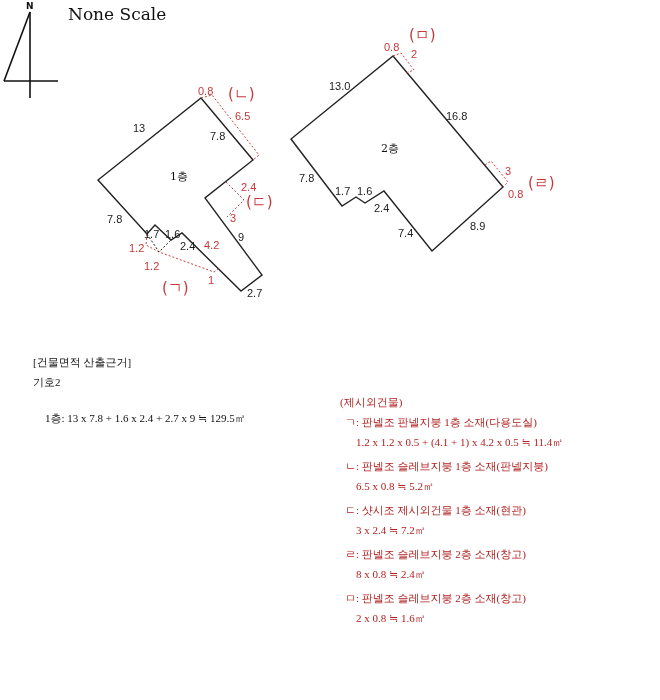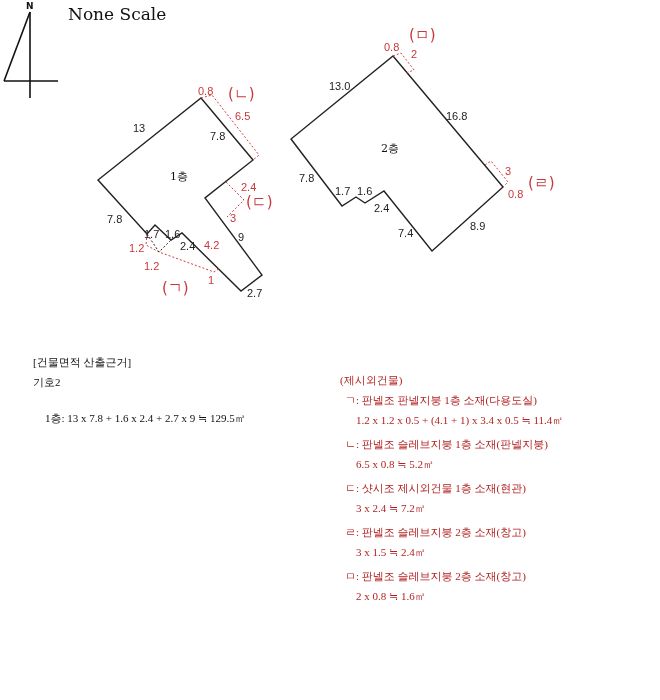--- a/index.html
+++ b/index.html
@@ -12,21 +12,21 @@
     .flr { font-family: "DejaVu Serif", serif; font-size: 11px; fill: #111; }
     .title { font-family: "DejaVu Serif", serif; font-size: 17px; fill: #111; }
     .wall { fill: none; stroke: #222; stroke-width: 1.4; }
     .dash-red { fill: none; stroke: #d04040; stroke-width: 1; stroke-dasharray: 2 2; }
     .dash-blk { fill: none; stroke: #222; stroke-width: 1; stroke-dasharray: 2 2; }
 
     .calc-block { position: absolute; font-family: Liberation Serif, serif; font-size: 11px; color: #111; }
     .calc-block div { height: 20px; line-height: 20px; white-space: nowrap; }
     .calc-left { left: 33px; top: 352px; }
     .calc-left .indent { padding-left: 12px; margin-top: 16px; }
-    .calc-right { left: 340px; top: 370px; color: #b22222; }
+    .calc-right { left: 340px; top: 392px; color: #b22222; }
     .calc-right .item { padding-left: 5px; }
     .calc-right .formula { padding-left: 16px; margin-bottom: 4px; }
   </style>
 </head>
 <body>
 
 <svg id="diagram" viewBox="0 0 660 340" xmlns="http://www.w3.org/2000/svg">
 
   <g>
     <line x1="30" y1="12" x2="30" y2="98" stroke="#111" stroke-width="1.6"></line>
@@ -95,22 +95,22 @@
 
 <div class="calc-block calc-left">
   <div>[건물면적 산출근거]</div>
   <div>기호2</div>
   <div class="indent">1층: 13 x 7.8 + 1.6 x 2.4 + 2.7 x 9 ≒ 129.5㎡</div>
 </div>
 
 <div class="calc-block calc-right">
   <div>(제시외건물)</div>
   <div class="item">ㄱ: 판넬조 판넬지붕 1층 소재(다용도실)</div>
-  <div class="formula">1.2 x 1.2 x 0.5 + (4.1 + 1) x 3.4 x 0.5 ≒ 11.4㎡</div>
+  <div class="formula">1.2 x 1.2 x 0.5 + (4.1 + 1) x 4.2 x 0.5 ≒ 11.4㎡</div>
   <div class="item">ㄴ: 판넬조 슬레브지붕 1층 소재(판넬지붕)</div>
   <div class="formula">6.5 x 0.8 ≒ 5.2㎡</div>
   <div class="item">ㄷ: 샷시조 제시외건물 1층 소재(현관)</div>
   <div class="formula">3 x 2.4 ≒ 7.2㎡</div>
   <div class="item">ㄹ: 판넬조 슬레브지붕 2층 소재(창고)</div>
-  <div class="formula">3 x 1.5 ≒ 2.4㎡</div>
+  <div class="formula">8 x 0.8 ≒ 2.4㎡</div>
   <div class="item">ㅁ: 판넬조 슬레브지붕 2층 소재(창고)</div>
   <div class="formula">2 x 0.8 ≒ 1.6㎡</div>
 </div>
 
 </body></html>

